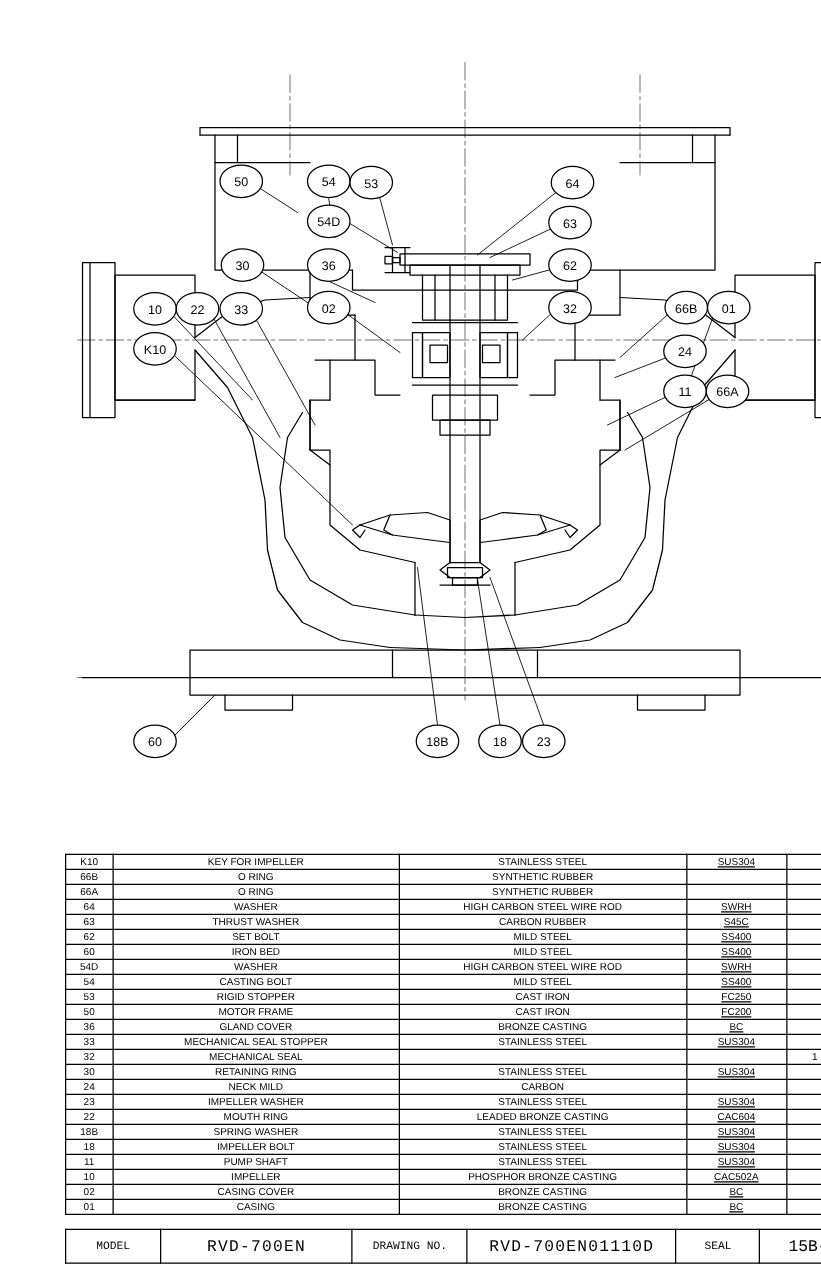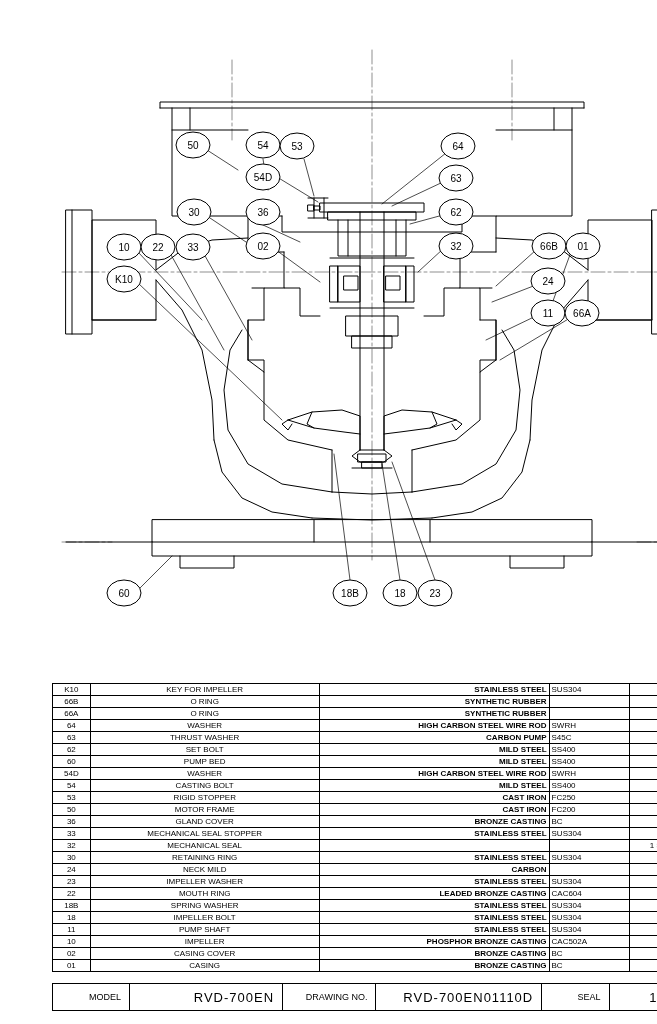--- a/index.html
+++ b/index.html
@@ -50,22 +50,22 @@
   #parts-table td {
     border: 1px solid #000;
     padding: 0 2px;
     height: 11px;
     line-height: 11px;
     white-space: nowrap;
     overflow: hidden;
   }
   td.c-no       { width: 34px; text-align: center; }
   td.c-name     { width: 232px; text-align: center; padding-left: 4px; }
-  td.c-material { width: 232px; text-align: right; padding-left: 4px; font-weight: bold; }
-  td.c-symbol   { width: 78px; text-align: left; }
+  td.c-material { width: 232px; text-align: center; padding-left: 4px; }
+  td.c-symbol   { width: 78px; text-align: center; text-decoration: underline; }
   td.c-qty      { width: 61px; text-align: center; }
 
   
   #header-block {
     position: absolute;
     left: 8px;
     top: 935px;
     width: 641px;
     border-collapse: collapse;
     font-size: 9px;
@@ -85,23 +85,24 @@
   #title-block {
     position: absolute;
     left: 8px;
     top: 971px;
     width: 641px;
     border-collapse: collapse;
     font-size: 11px;
   }
   #title-block td {
     border: 1px solid #000;
-    text-align: right;
+    text-align: center;
     height: 26px;
     padding: 0 8px;
+    font-family: Liberation Mono, monospace;
   }
   .t-lbl { width: 70px; font-size: 9px; }
   .t-model { width: 168px; font-size: 13px; letter-spacing: 1px; }
   .t-dwglbl { width: 88px; font-size: 9px; }
   .t-dwg { width: 168px; font-size: 13px; letter-spacing: 1px; }
   .t-pagelbl { width: 60px; font-size: 9px; }
   .t-page { width: 80px; font-size: 13px; }
 
   #company {
     position: absolute;
@@ -406,34 +407,34 @@
         <tr>
           <td class="c-no">64</td>
           <td class="c-name">WASHER</td>
           <td class="c-material">HIGH CARBON STEEL WIRE ROD</td>
           <td class="c-symbol">SWRH</td>
           <td class="c-qty">1</td>
         </tr>
         <tr>
           <td class="c-no">63</td>
           <td class="c-name">THRUST WASHER</td>
-          <td class="c-material">CARBON PUMP</td>
+          <td class="c-material">CARBON RUBBER</td>
           <td class="c-symbol">S45C</td>
           <td class="c-qty">1</td>
         </tr>
         <tr>
           <td class="c-no">62</td>
           <td class="c-name">SET BOLT</td>
           <td class="c-material">MILD STEEL</td>
           <td class="c-symbol">SS400</td>
           <td class="c-qty">1</td>
         </tr>
         <tr>
           <td class="c-no">60</td>
-          <td class="c-name">PUMP BED</td>
+          <td class="c-name">IRON BED</td>
           <td class="c-material">MILD STEEL</td>
           <td class="c-symbol">SS400</td>
           <td class="c-qty">1</td>
         </tr>
         <tr>
           <td class="c-no">54D</td>
           <td class="c-name">WASHER</td>
           <td class="c-material">HIGH CARBON STEEL WIRE ROD</td>
           <td class="c-symbol">SWRH</td>
           <td class="c-qty">8</td>

